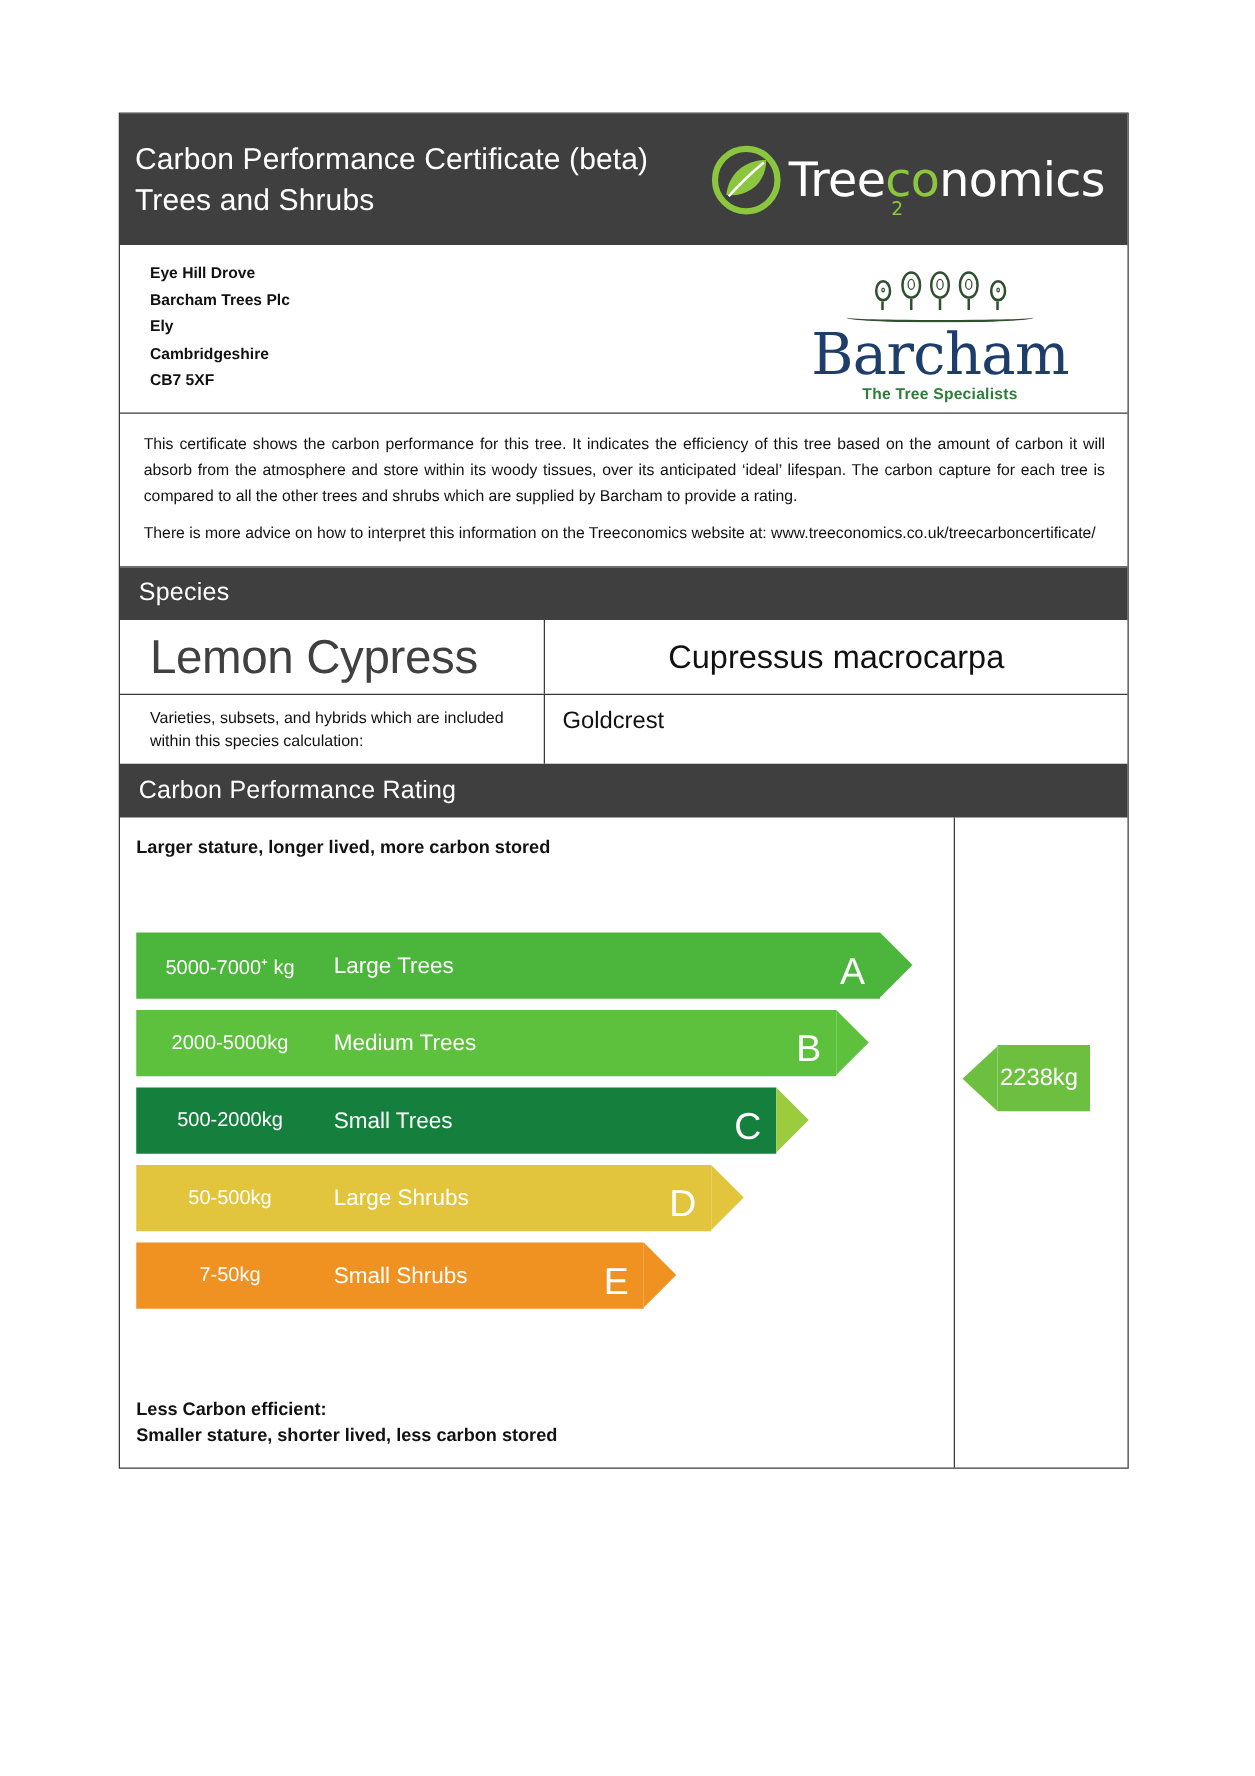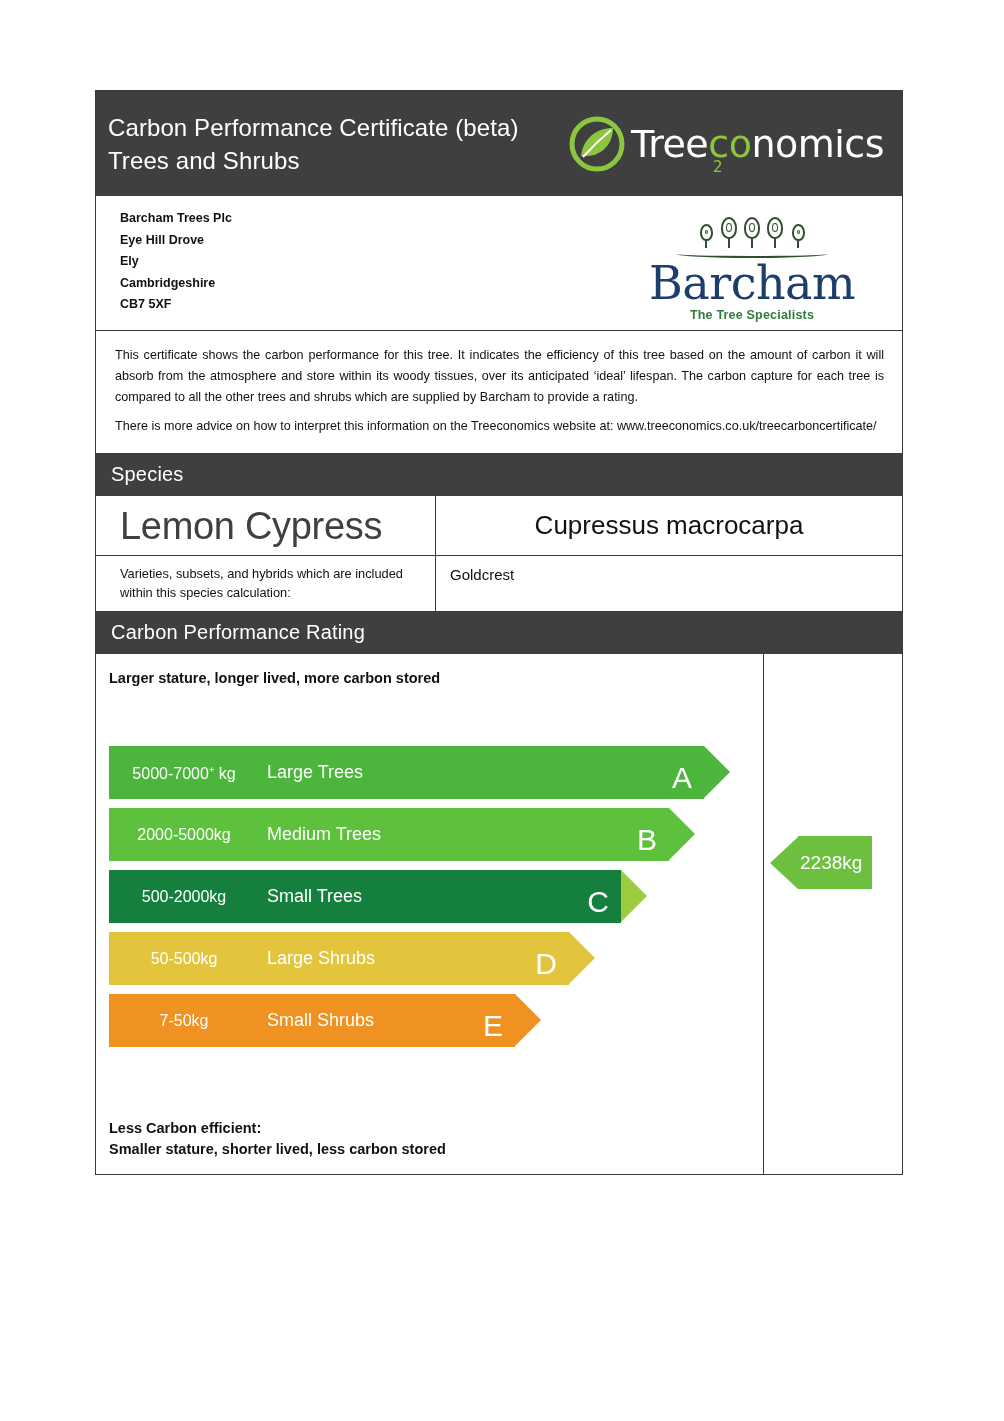--- a/index.html
+++ b/index.html
@@ -199,21 +199,21 @@
     width: 340px;
     box-sizing: border-box;
     border-right: 1px solid #3a3a3a;
     font-size: 12.8px;
     line-height: 19px;
     padding: 8px 14px 9px 24px;
     color: #111;
   }
   .species-varieties {
     flex: 1;
-    font-size: 15px;
+    font-size: 19px;
     padding: 10px 0 0 14px;
     color: #111;
   }
 
   
   .rating-body {
     display: flex;
     height: 520px;
   }
   .rating-left {
@@ -327,22 +327,22 @@
           <path d="M44 12 C28 12 14 22 12 40 C30 42 44 30 44 12 Z" fill="#8cc63f"></path>
           <path d="M42 14 C30 24 22 32 14 41" stroke="#ffffff" stroke-width="2" fill="none"></path>
         </svg>
       </span>
       <span class="tc-word"><span>Tree</span><span class="g">co</span><span>nomics</span><span class="tc-sub">2</span></span>
     </div>
   </div>
 
   <div class="addr-row">
     <div class="address">
+      <div>Eye Hill Drove</div>
       <div>Barcham Trees Plc</div>
-      <div>Eye Hill Drove</div>
       <div>Ely</div>
       <div>Cambridgeshire</div>
       <div>CB7 5XF</div>
     </div>
     <div class="barcham-logo">
       <div class="barcham-trees">
         <span class="bt s">
             <span class="crown"></span>
             <span class="trunk"></span>
           </span>

